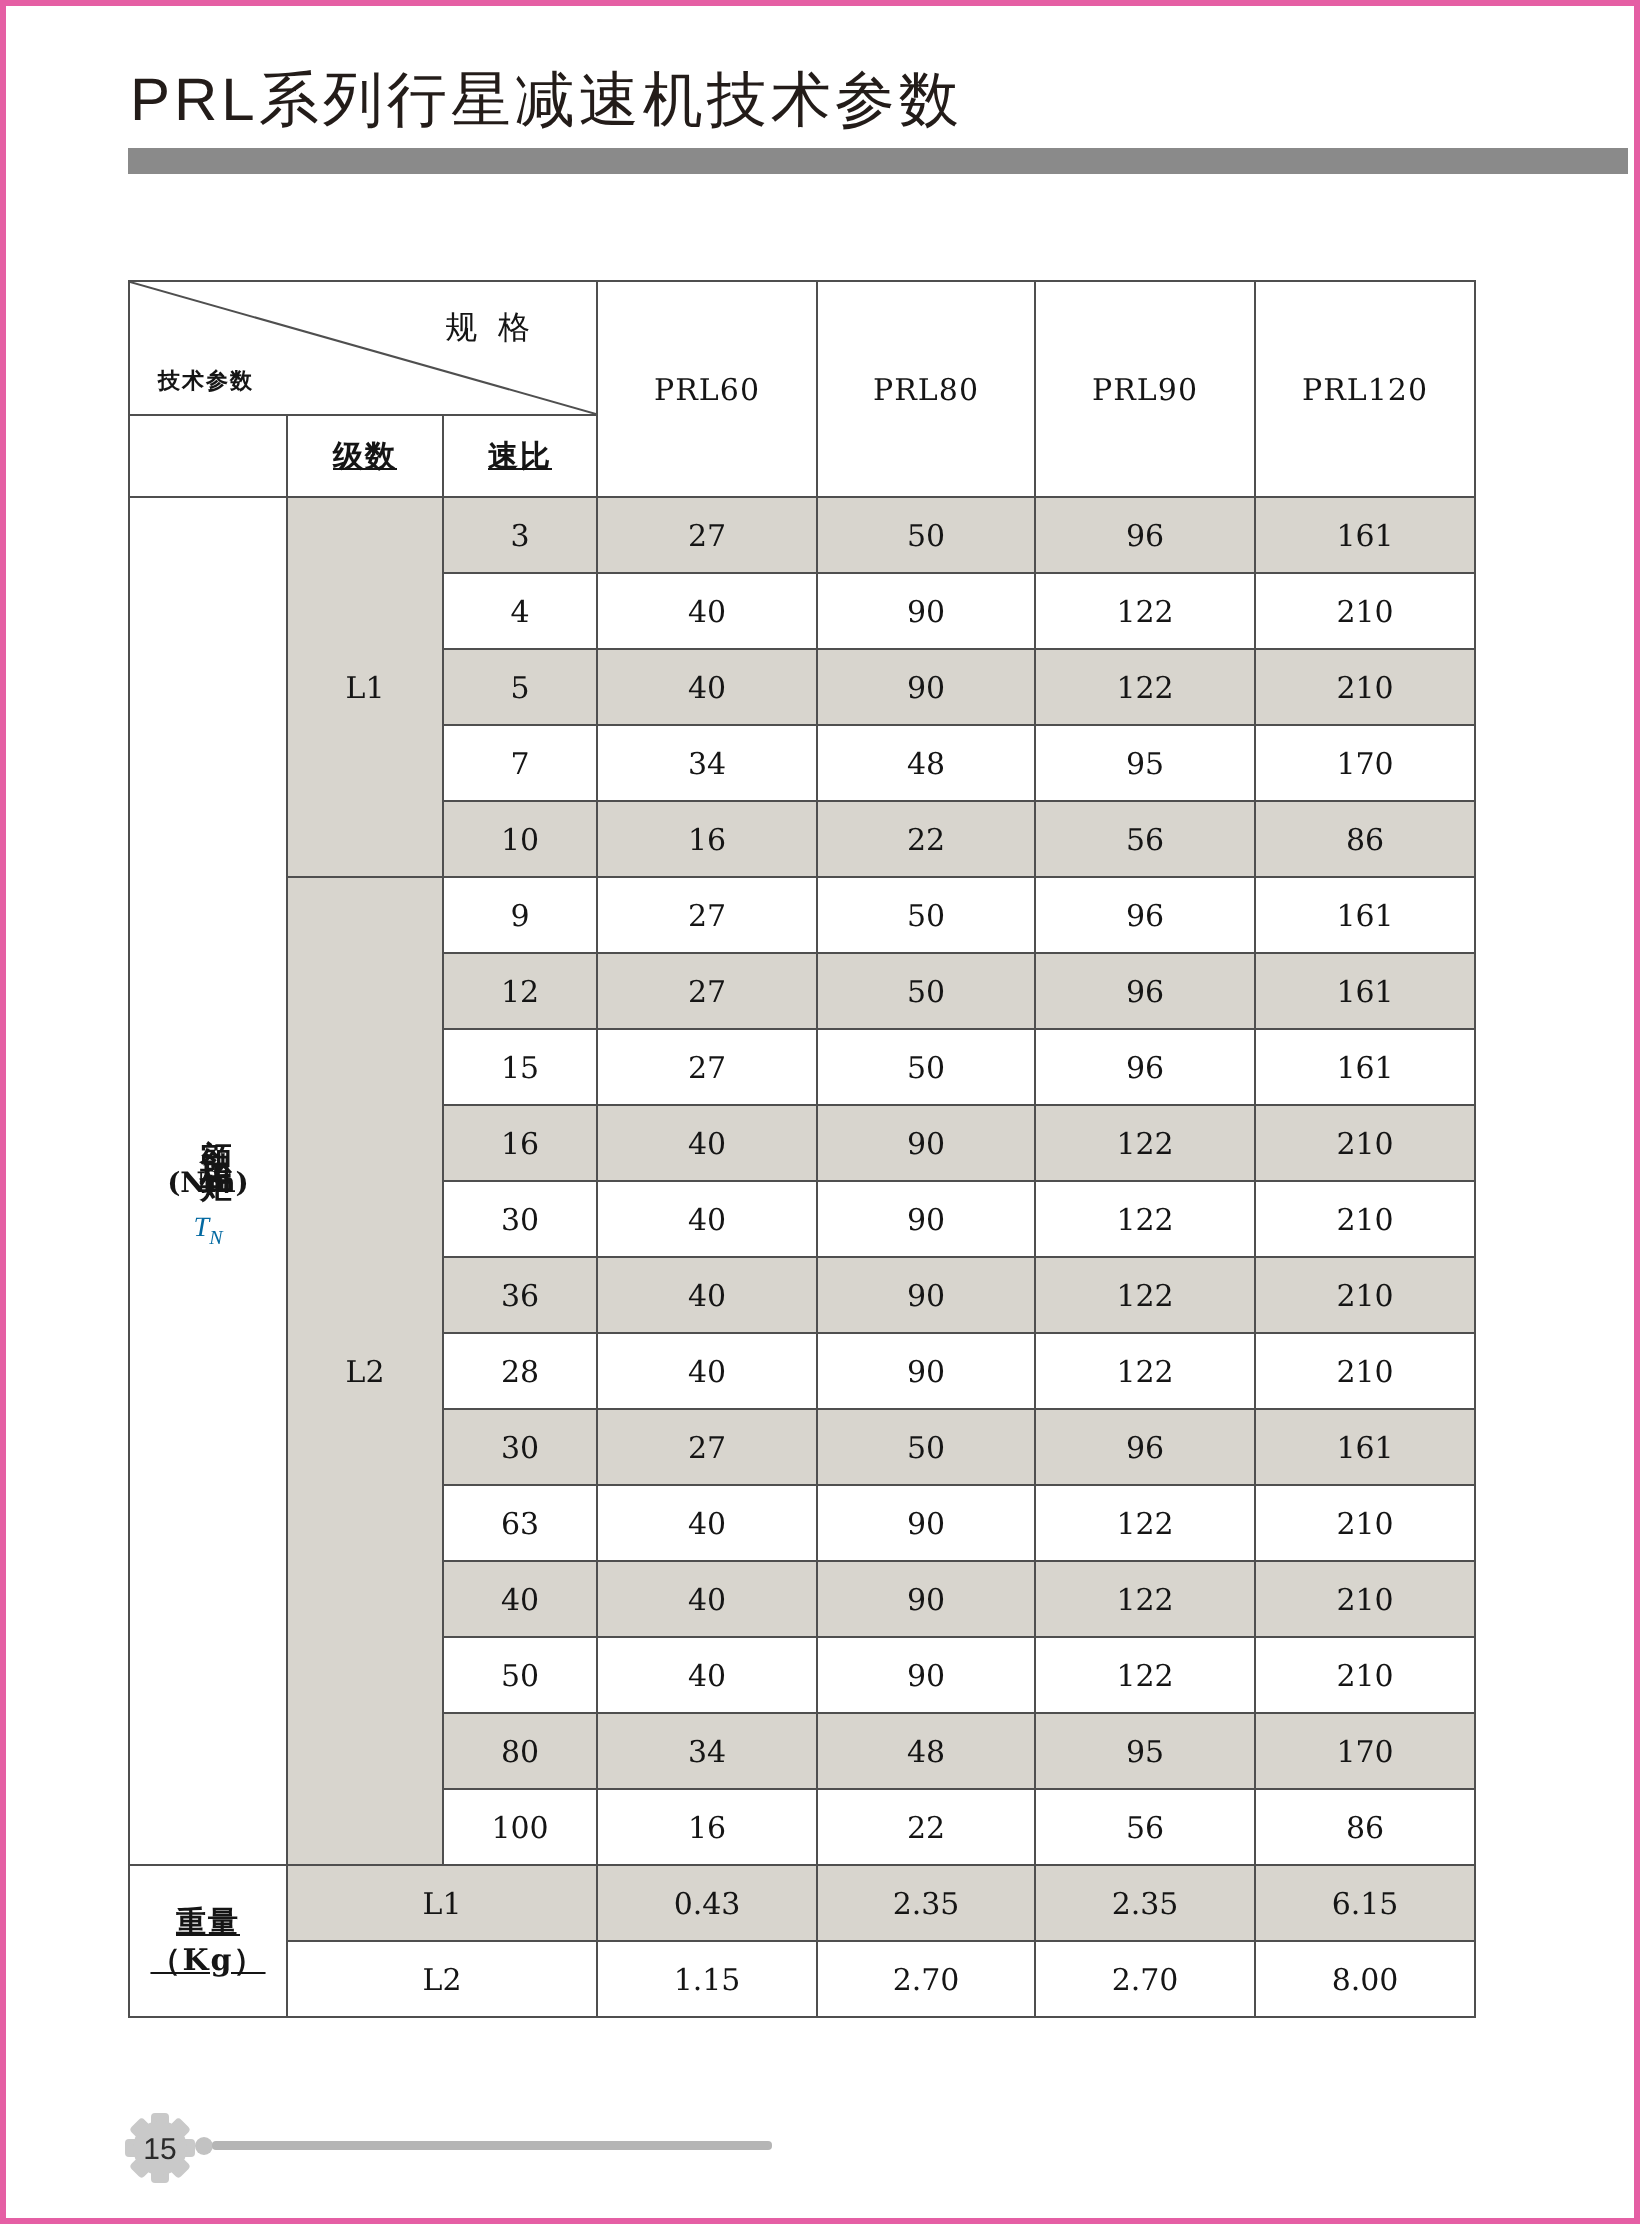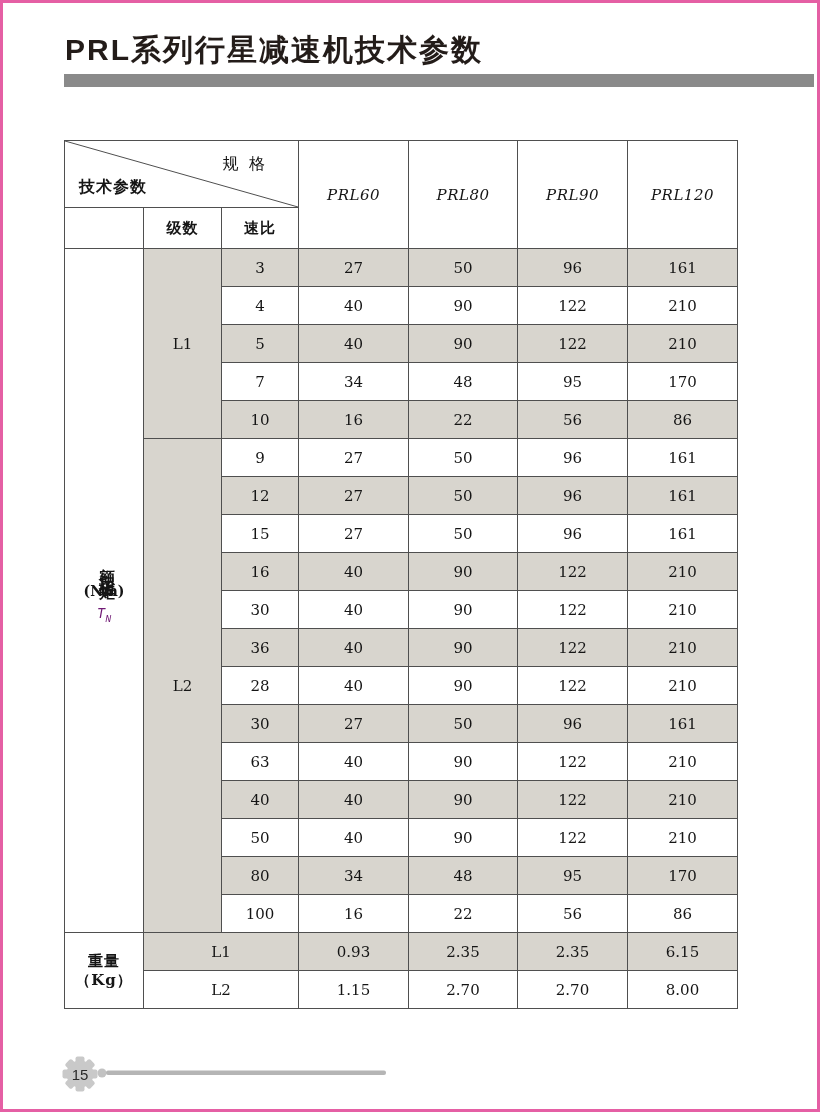--- a/index.html
+++ b/index.html
@@ -12,21 +12,21 @@
     border: 3px solid var(--accent, #e55fa4);
     overflow: hidden;
     font-family: "Liberation Sans", sans-serif;
     color: #1c1c1c;
   }
   .page-title {
     position: absolute;
     left: 62px;
     top: 27px;
     font-size: 30px;
-    font-weight: bold;
+    font-weight: normal;
     letter-spacing: 2px;
     color: #231c19;
     white-space: nowrap;
   }
   .title-bar {
     position: absolute;
     left: 61px;
     top: 71px;
     width: 750px;
     height: 13px;
@@ -51,60 +51,60 @@
     background: #fff;
     overflow: hidden;
   }
   tr.hrow1 { height: 67px; }
   tr.hrow2 { height: 41px; }
   tr.drow  { height: 38px; }
   td.model-cell {
     font-family: "DejaVu Sans", "Liberation Sans", sans-serif;
     font-size: 16px;
     letter-spacing: 0.5px;
-    font-style: italic;
   }
   td.cn-head {
     font-family: "Liberation Sans", sans-serif;
     font-weight: bold;
     font-size: 16px;
     letter-spacing: 1px;
+    text-decoration: underline;
   }
   td.diag-cell { position: relative; }
   td.diag-cell svg.diag-line { position: absolute; inset: 0; width: 100%; height: 100%; }
   .corner-tr {
     position: absolute; top: 13px; right: 30px;
     font-family: "Liberation Sans", sans-serif;
     font-weight: normal; font-size: 16px; letter-spacing: 3px;
   }
   .corner-bl {
     position: absolute; bottom: 9px; left: 14px;
     font-family: "Liberation Sans", sans-serif;
-    font-weight: bold; font-size: 16px; letter-spacing: 1px;
+    font-weight: bold; font-size: 11px; letter-spacing: 1px;
   }
   tr.gray > td { background: var(--cellgray, #d8d5ce); }
   td.stage-cell { background: var(--cellgray, #d8d5ce) !important; }
   td.white-cell { background: #fff !important; }
   .torque-label {
     display: flex; flex-direction: column;
     align-items: center; justify-content: center; gap: 7px;
   }
   .torque-label .vtext {
     writing-mode: vertical-rl;
     font-family: "Liberation Sans", sans-serif;
     font-weight: bold; font-size: 16px; letter-spacing: 5px;
     padding-left: 5px;
   }
   .torque-label .unit {
     font-family: "DejaVu Serif", serif;
     font-weight: bold; font-size: 14px;
   }
   .torque-label .sym {
-    font-family: Liberation Mono, monospace;
-    font-style: italic; font-size: 14px; color: #701a75;
+    font-family: Liberation Serif, serif;
+    font-style: italic; font-size: 14px; color: #0369a1;
   }
   .torque-label .sym sub { font-size: 10px; }
   .footer-art { position: absolute; left: 57px; top: 1051px; }
   .footer-art text {
     font-family: "Liberation Sans", sans-serif;
     font-size: 15px; fill: #2b2b2b;
   }
 </style>
 </head>
 <body>
@@ -278,21 +278,21 @@
           <td>16</td>
           <td>22</td>
           <td>56</td>
           <td>86</td>
         </tr>
       </tbody>
     <tbody id="weight-body">
         <tr class="drow gray">
           <td rowspan="2" class="cn-head white-cell">重量（Kg）</td>
           <td colspan="2">L1</td>
-          <td>0.93</td>
+          <td>0.43</td>
           <td>2.35</td>
           <td>2.35</td>
           <td>6.15</td>
         </tr>
         <tr class="drow">
           <td colspan="2">L2</td>
           <td>1.15</td>
           <td>2.70</td>
           <td>2.70</td>
           <td>8.00</td>

